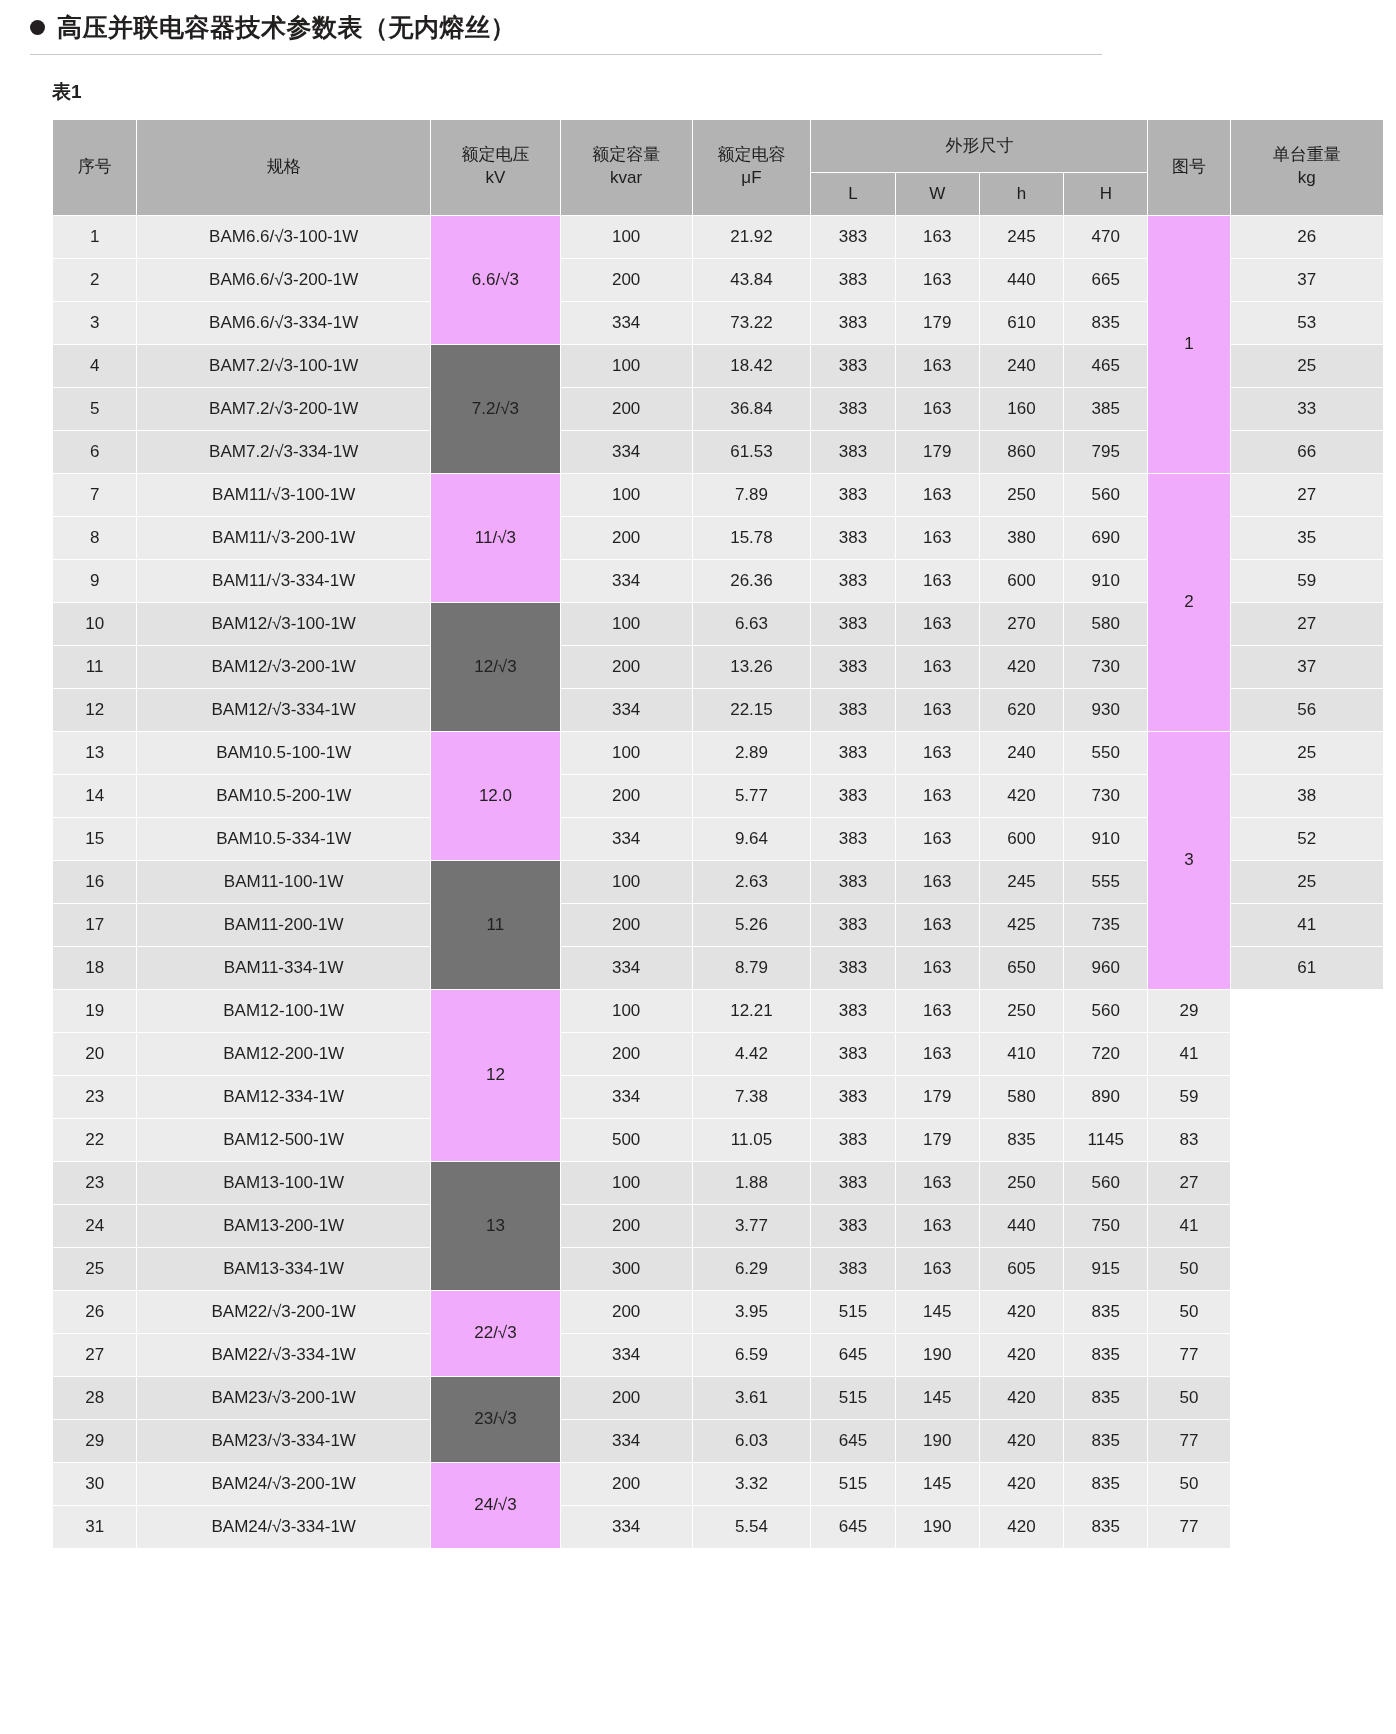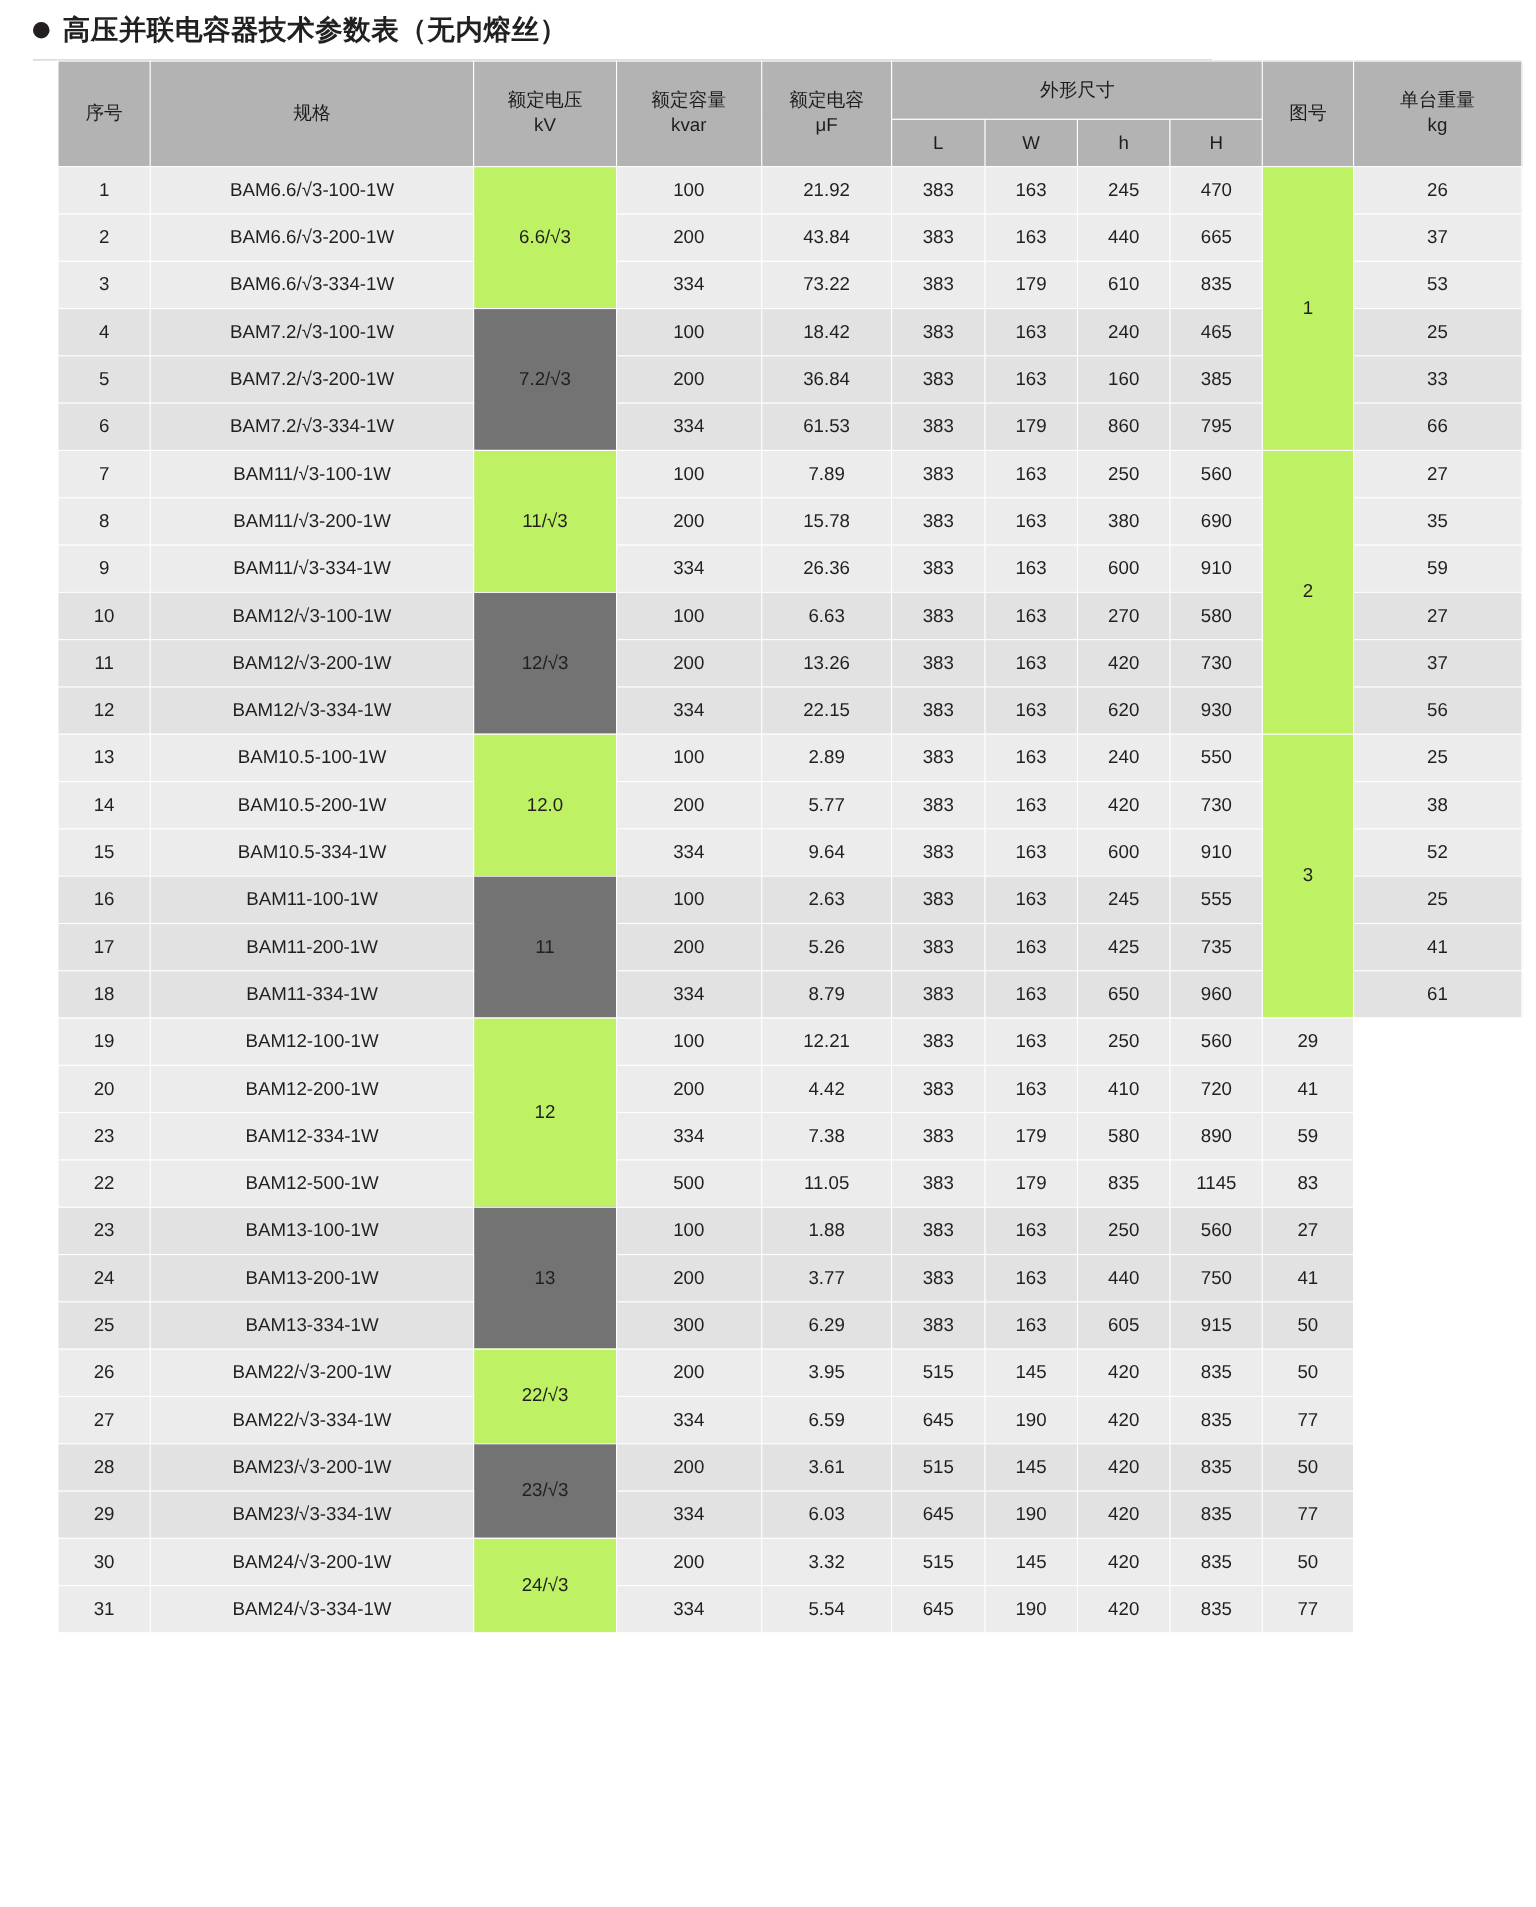--- a/index.html
+++ b/index.html
@@ -81,21 +81,21 @@
     background: #ececec;
   }
   tbody tr.alt td {
     background: #e2e2e2;
   }
   td.spec-name {
     text-align: left;
     padding-left: 26px;
   }
   td.merge {
-    background: #bef264;
+    background: #f0abfc;
   }
   tbody tr.alt td.merge-alt {
     background: #737373;
   }
   
   col.c-no     { width: 78px; }
   col.c-spec   { width: 272px; }
   col.c-volt   { width: 120px; }
   col.c-kvar   { width: 122px; }
   col.c-uf     { width: 110px; }
@@ -109,20 +109,21 @@
 </head>
 <body>
 
 <div class="page">
 
   <div class="doc-header">
     <span class="bullet"></span>
     <span class="doc-title">高压并联电容器技术参数表（无内熔丝）</span>
   </div>
 
+  <div class="table-caption">表1</div>
 
   <table class="spec">
     <colgroup>
       <col class="c-no">
         <col class="c-spec">
         <col class="c-volt">
         <col class="c-kvar">
         <col class="c-uf">
       <col class="c-l">
         <col class="c-w">

